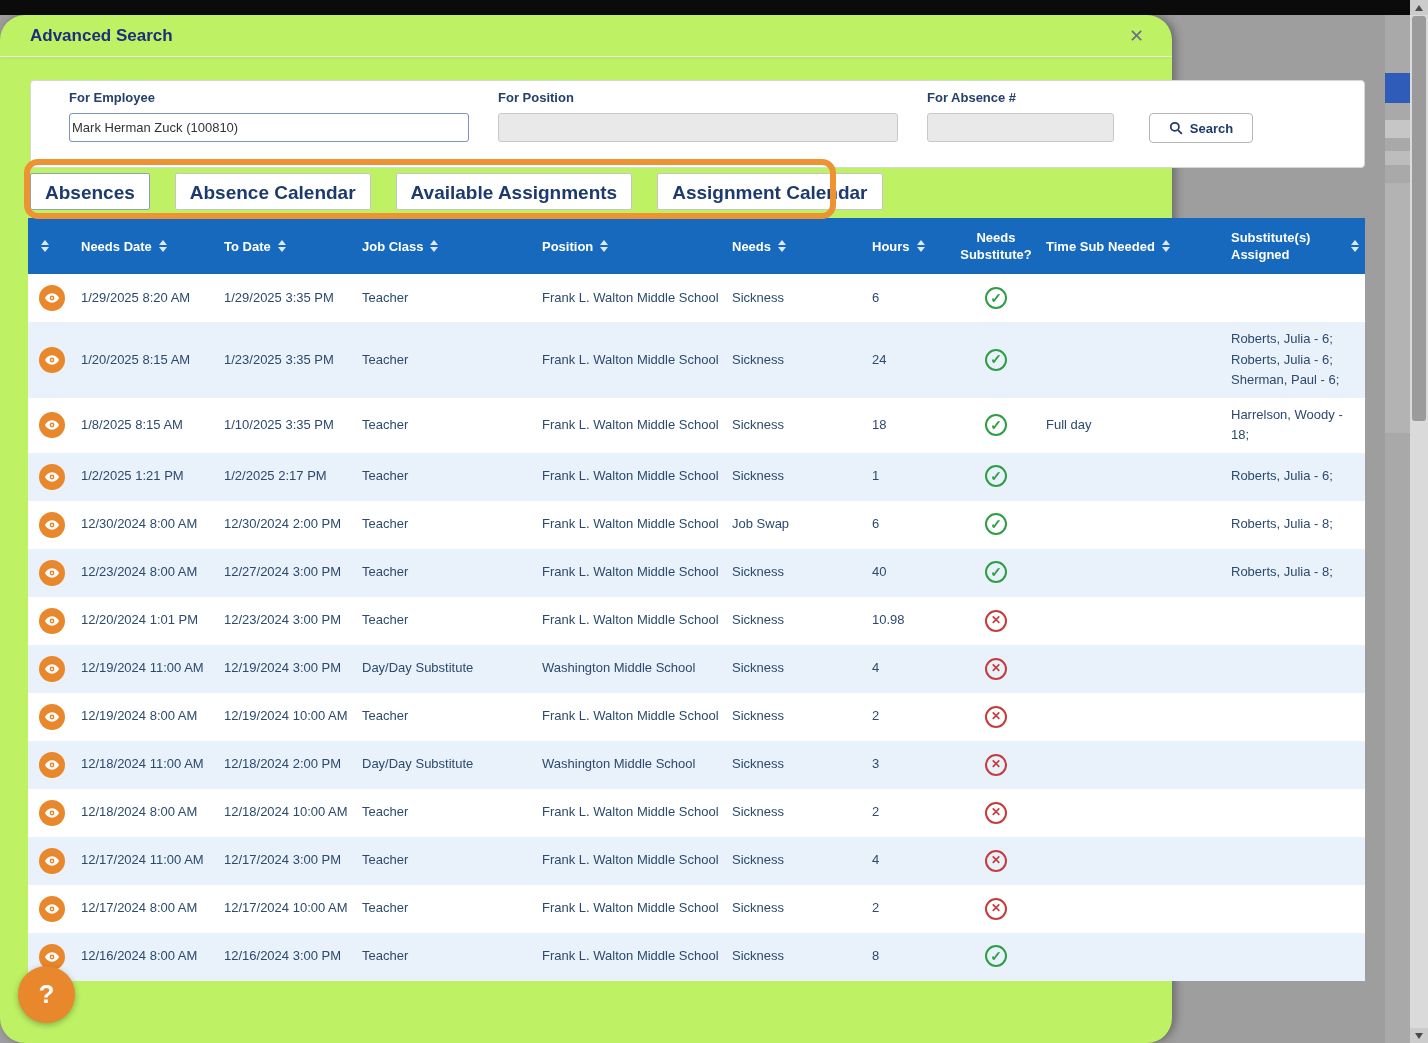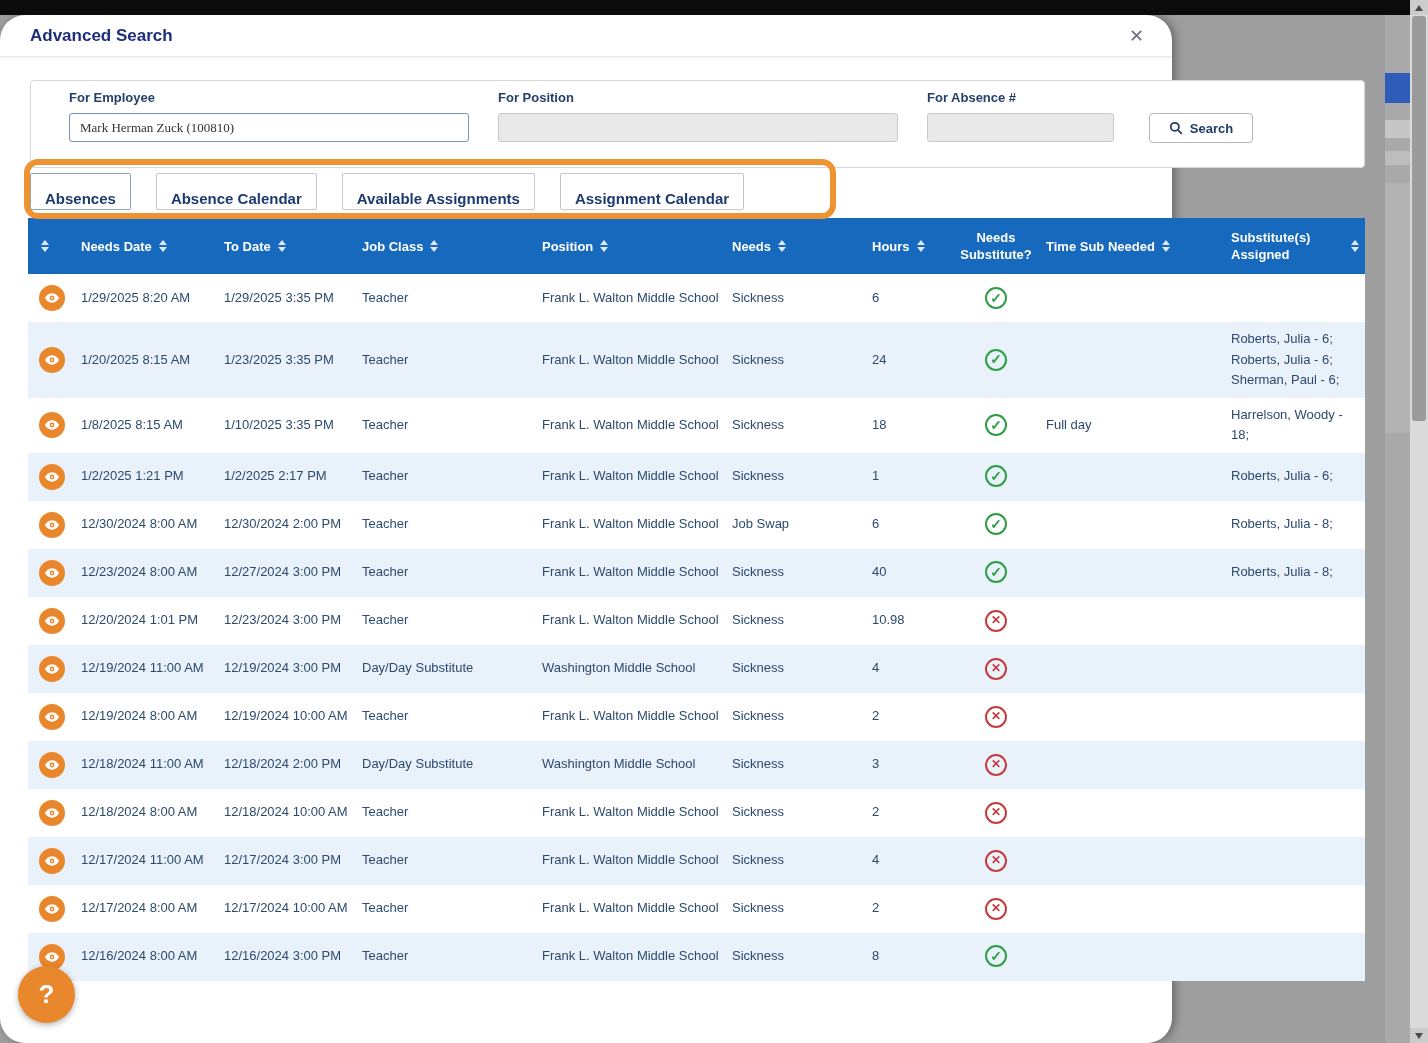--- a/index.html
+++ b/index.html
@@ -25,40 +25,40 @@
   
   .scrollbar{position:absolute;right:0;top:0;width:18px;height:1043px;background:#dadada;z-index:7;}
   .sb-btn{position:absolute;left:0;width:18px;height:15px;background:#cccccc;display:flex;align-items:center;justify-content:center;cursor:pointer;}
   .sb-btn.up{top:0;}
   .sb-btn.down{bottom:0;}
   .tri-up{width:0;height:0;border-left:4px solid transparent;border-right:4px solid transparent;border-bottom:6px solid #4a4a4a;}
   .tri-down{width:0;height:0;border-left:4px solid transparent;border-right:4px solid transparent;border-top:6px solid #4a4a4a;}
   .sb-thumb{position:absolute;left:2px;top:16px;width:14px;height:405px;background:#9b9b9b;border-radius:3px;cursor:grab;}
 
   
-  .modal{position:absolute;left:0;top:15px;width:1172px;height:1028px;background:#ffffff;z-index:4;box-shadow:3px 0 10px rgba(0,0,0,.35);border-radius:25px;}
+  .modal{position:absolute;left:0;top:15px;width:1172px;height:1028px;background:#bef264;z-index:4;box-shadow:3px 0 10px rgba(0,0,0,.35);border-radius:25px;}
   .modal-header{height:42px;display:flex;align-items:center;padding:0 24px 0 30px;border-bottom:1px solid #e8e8e8;box-shadow:0 1px 3px rgba(0,0,0,.06);}
   .modal-title{font-size:17px;font-weight:700;color:var(--navy);}
   .close-btn{margin-left:auto;background:none;border:none;font-size:18px;color:#6b7280;cursor:pointer;line-height:1;padding:4px;}
 
   
   .search-panel{position:absolute;left:30px;top:65px;width:1335px;height:88px;border:1px solid #d8d8d8;border-radius:4px;background:#fff;}
   .field{position:absolute;top:9px;}
   .field label{display:block;font-size:13px;font-weight:700;color:#24406b;margin-bottom:8px;}
-  .field input{height:29px;width:100%;border-radius:3px;padding:0 10px;font-size:13px;font-family:Liberation Serif, serif;color:#333;}
+  .field input{height:29px;width:100%;border-radius:3px;padding:0 2px;font-size:13px;font-family:Liberation Sans, sans-serif;color:#333;}
   .f-emp{left:38px;width:400px;}
   .f-emp input{background:#fff;border:1px solid #7a95b8;}
   .f-pos{left:467px;width:400px;}
   .f-abs{left:896px;width:187px;}
   .input-muted{background:#e9e9e9;border:1px solid #c9c9c9;}
   .search-btn{position:absolute;left:1118px;top:32px;width:104px;height:30px;background:#fff;border:1px solid #b5b5b5;border-radius:4px;color:#1e3a6e;font-size:13px;font-weight:700;font-family:"Liberation Sans",sans-serif;display:flex;align-items:center;justify-content:center;gap:7px;cursor:pointer;}
 
   
   .tabs{position:absolute;left:30px;top:158px;display:flex;gap:25px;z-index:5;}
-  .tab{height:37px;padding:16px 14px;background:#fff;border:1px solid #c6c6c6;border-radius:2px;color:#1d3a6e;font-size:15px;font-weight:600;font-family:"Liberation Sans",sans-serif;cursor:pointer;white-space:nowrap;}
+  .tab{height:37px;padding:8px 14px;background:#fff;border:1px solid #c6c6c6;border-radius:2px;color:#1d3a6e;font-size:19px;font-weight:600;font-family:"Liberation Sans",sans-serif;cursor:pointer;white-space:nowrap;}
   .tab.active{font-weight:700;border-color:#8fa3b8;}
 
   
   .annotation{position:absolute;left:24px;top:144px;width:812px;height:60px;border:6px solid var(--annotation-orange);border-radius:14px;z-index:10;pointer-events:none;}
 
   
   .tbl{position:absolute;left:28px;top:203px;width:1337px;border-collapse:collapse;table-layout:fixed;}
   .tbl thead th{background:var(--header-blue);color:#fff;height:56px;font-size:13px;font-weight:700;text-align:left;padding:0 6px;vertical-align:middle;}
   .th-wrap{display:flex;align-items:center;}
   .th-wrap.center{justify-content:flex-start;text-align:center;}

